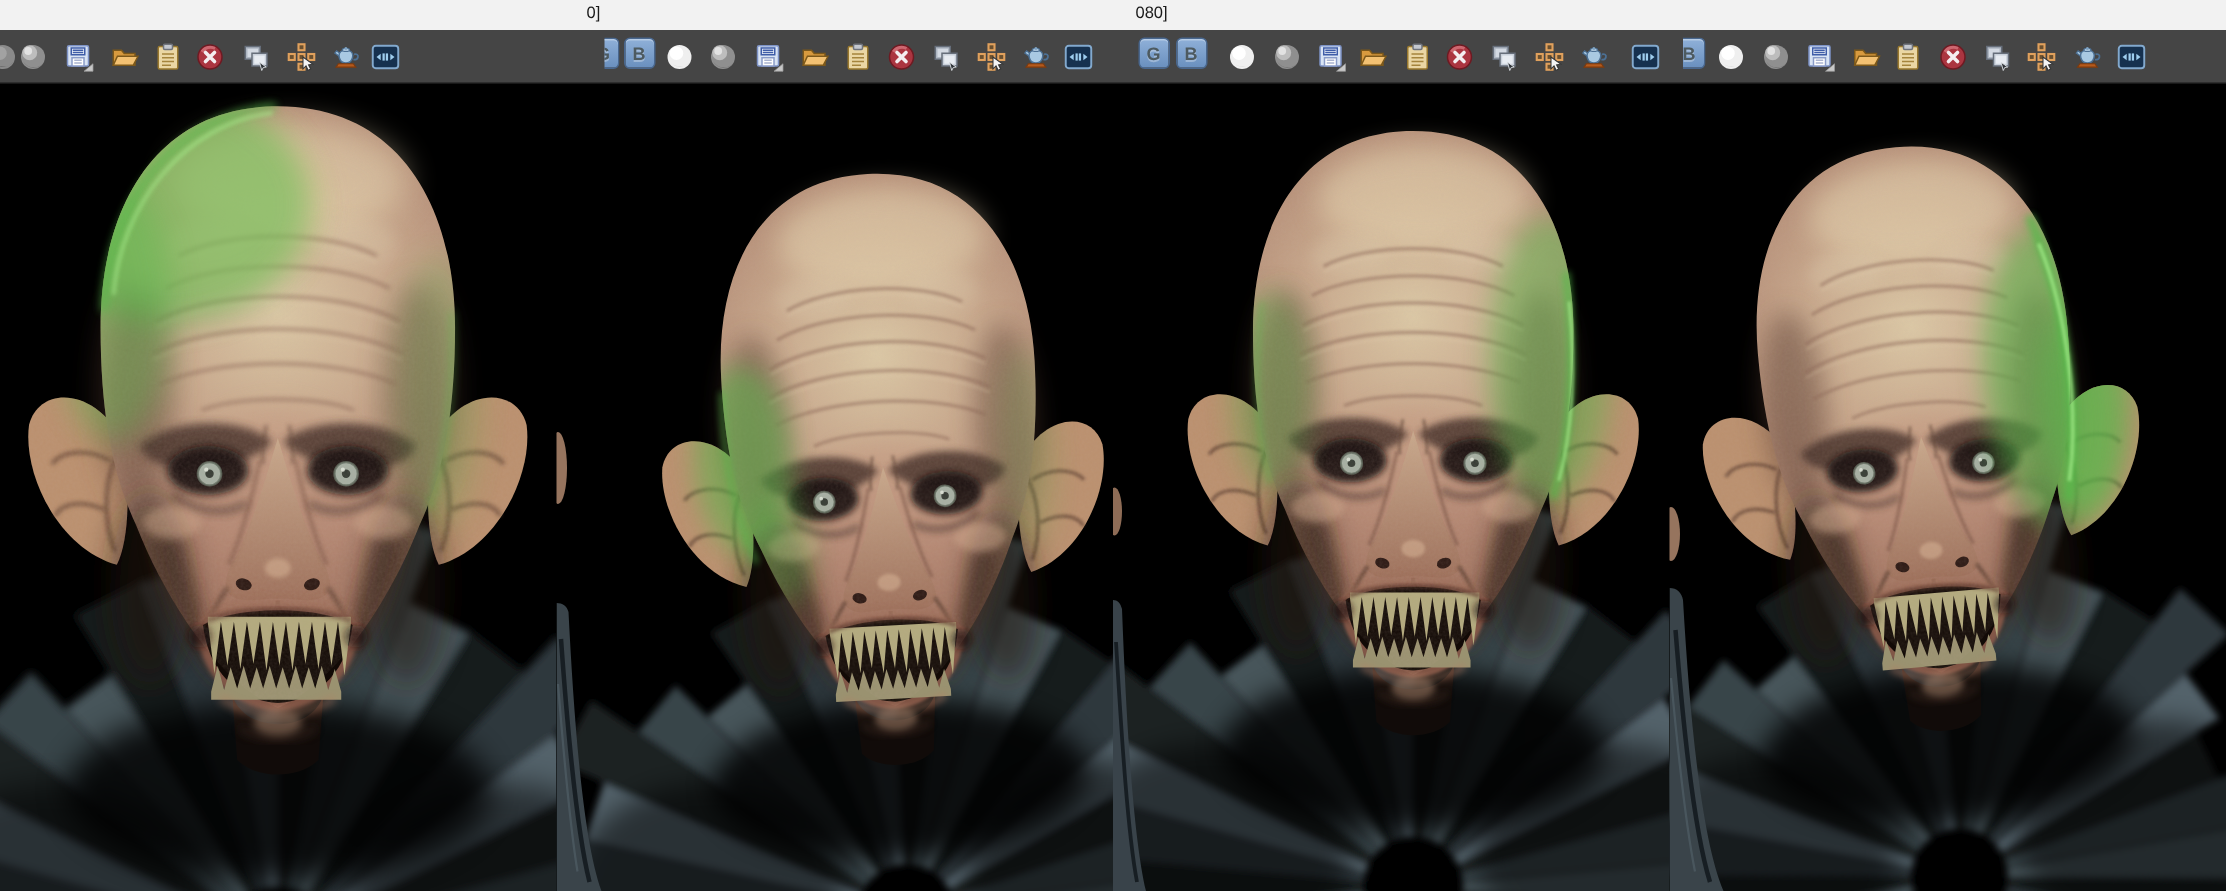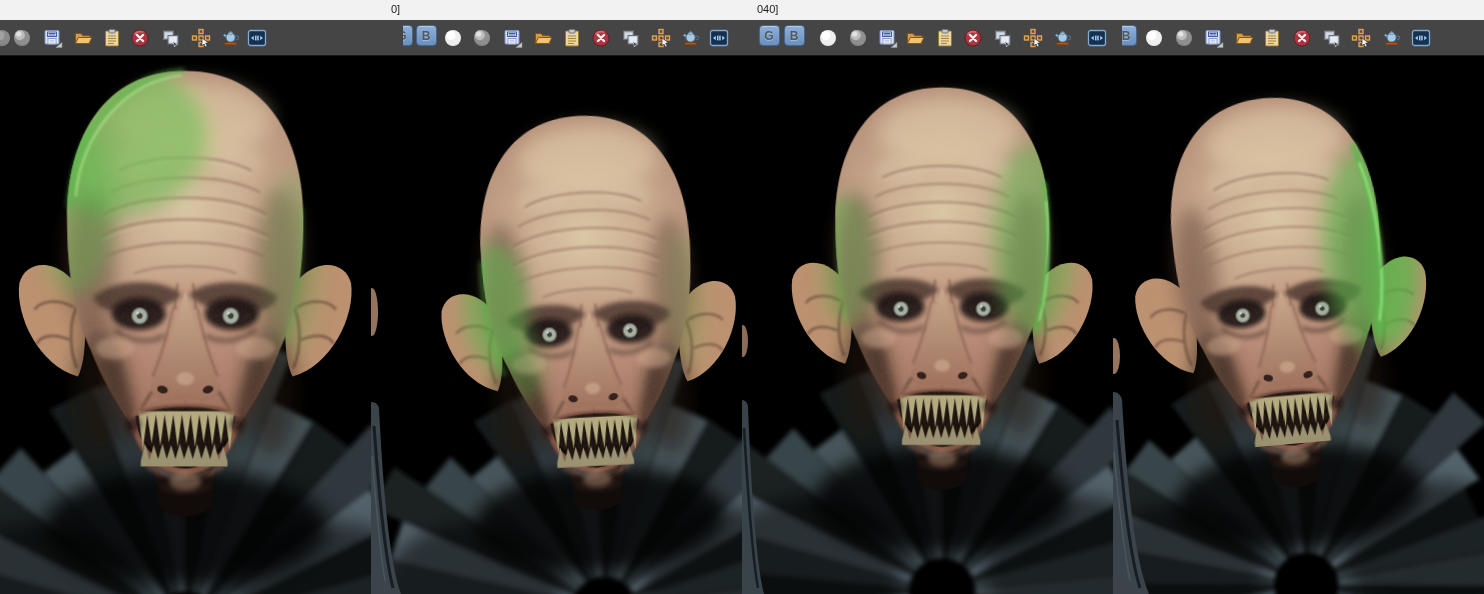--- a/index.html
+++ b/index.html
@@ -179,21 +179,21 @@
       <path d="M170,416 C180,425 206,425 216,416" stroke="#3f2a20" stroke-width="4" fill="none" opacity=".5" filter="url(#b4)"></path>
       <ellipse cx="193" cy="413" rx="15" ry="8" fill="#c79c80" opacity=".45" filter="url(#b4)"></ellipse>
 
       <rect x="30" y="24" width="330" height="390" clip-path="url(#headClip)" filter="url(#grainF)" opacity=".28"></rect>
     </g>
   </defs>
 </svg>
 
 <div class="titlebar">
   <span class="tfrag tfrag1">0]</span>
-  <span class="tfrag tfrag2">040]</span>
+  <span class="tfrag tfrag2">080]</span>
 </div>
 
 <div id="toolbar-row">
     <div class="tb-group" style="left: 0px;">
       <div class="tb-clip" style="left: 0px; top: 8px; width: 12px; height: 20px;">
         <div class="tb-btn tb-icon" style="margin-left: -8px;">
           <svg viewBox="0 0 20 20">
             <circle cx="10" cy="10" r="8" fill="#8a8a8a"></circle>
             <circle cx="8" cy="7.5" r="4.5" fill="#a2a2a2"></circle>
             <path d="M4 13.5A8 8 0 0 0 17 13a8.3 8.3 0 0 1-13 .5z" fill="#5e5e5e" opacity=".8"></path>

